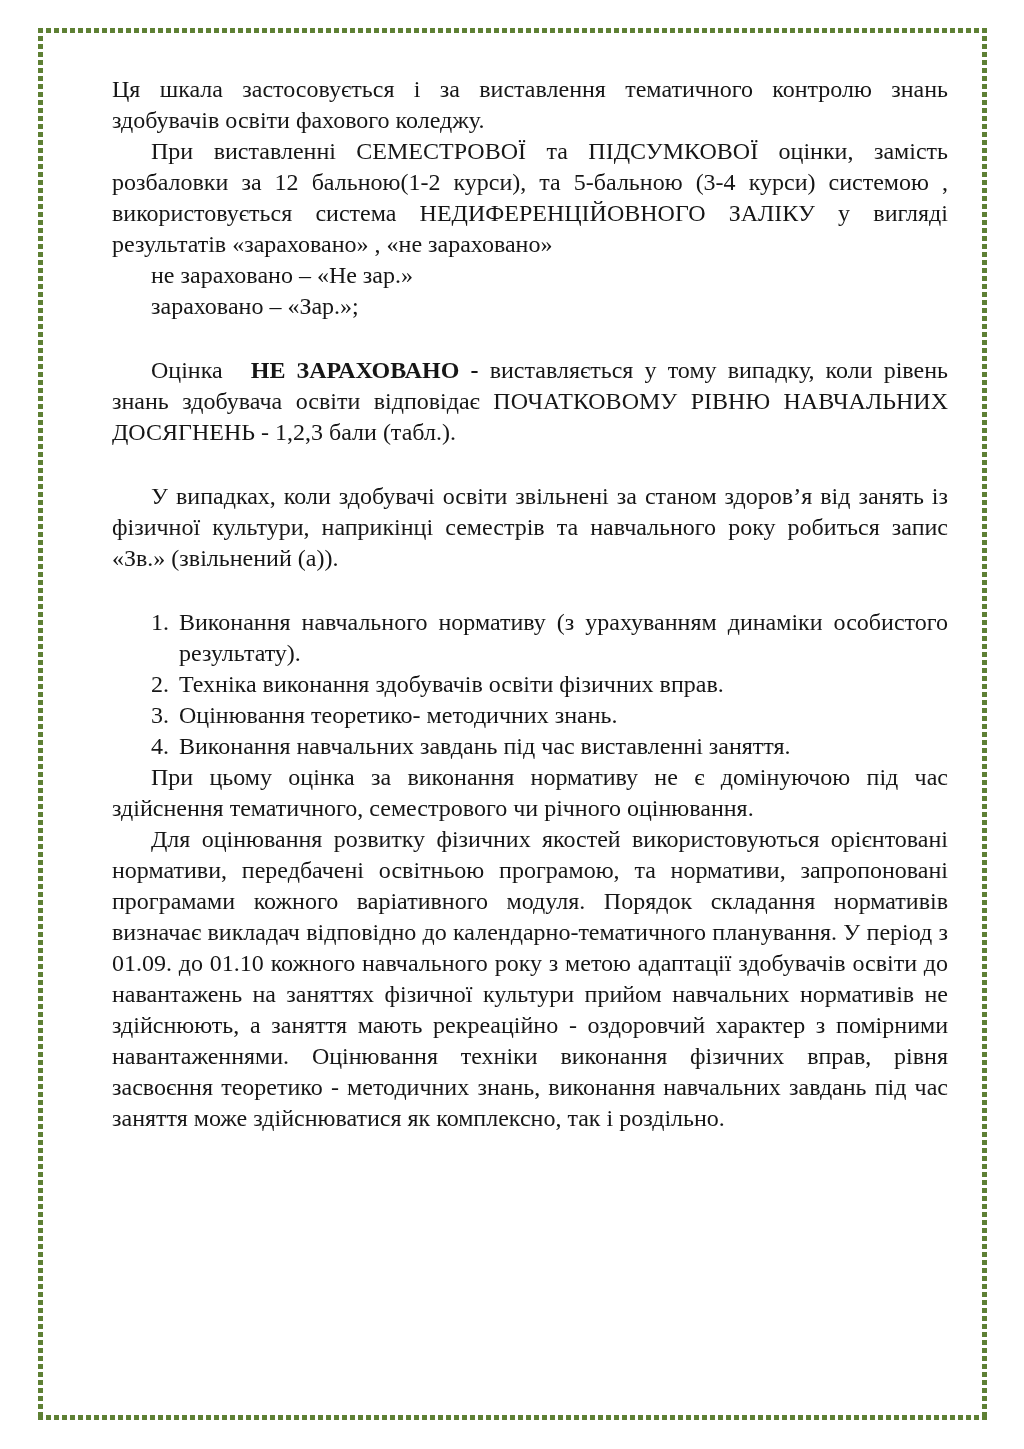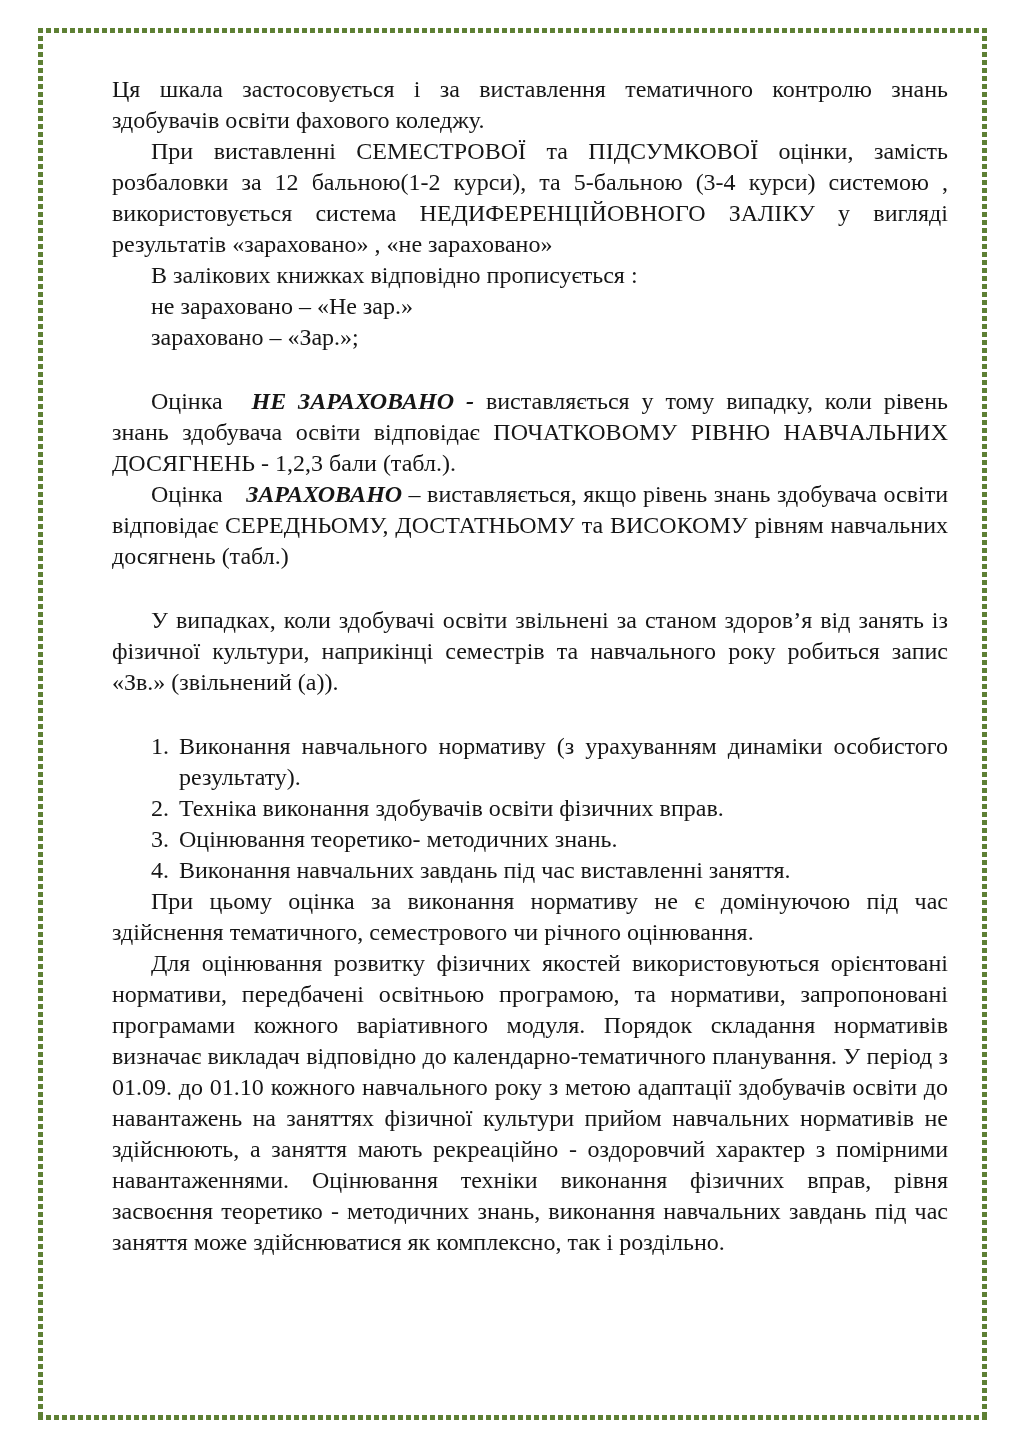--- a/index.html
+++ b/index.html
@@ -39,40 +39,38 @@
     font-size:24px;line-height:31px;
     text-align:justify;
   }
   .para{margin:0;}
   .para.indent{text-indent:39px;}
   .spacer{height:33px;}
   .list-item{display:flex;margin-left:39px;}
   .num{flex:0 0 28px;width:28px;}
   .li-text{flex:1;text-align:justify;}
   .b{font-weight:bold;}
-  .i{font-style:italic;margin-left:17px;}
+  .i{margin-left:17px;}
 </style>
 </head>
 <body>
 
 <div class="page">
   <div class="frame">
     <div class="edge top"></div>
     <div class="edge bottom"></div>
     <div class="edge left"></div>
     <div class="edge right"></div>
     <div class="content">
         <p class="para"><span>Ця шкала застосовується і за виставлення тематичного контролю знань здобувачів освіти фахового коледжу.</span></p>
         <p class="para indent"><span>При виставленні СЕМЕСТРОВОЇ та ПІДСУМКОВОЇ оцінки, замість розбаловки за 12 бальною(1-2 курси), та 5-бальною (3-4 курси) системою , використовується система НЕДИФЕРЕНЦІЙОВНОГО ЗАЛІКУ у вигляді результатів «зараховано» , «не зараховано»</span></p>
-        <p class="para indent"><span>В залікових книжках відповідно прописується :</span></p>
         <p class="para indent"><span>не зараховано – «Не зар.»</span></p>
         <p class="para indent"><span>зараховано – «Зар.»;</span></p>
         <div class="spacer"></div>
         <p class="para indent"><span>Оцінка </span><span class="b i">НЕ ЗАРАХОВАНО -</span><span> виставляється у тому випадку, коли рівень знань здобувача освіти відповідає ПОЧАТКОВОМУ РІВНЮ НАВЧАЛЬНИХ ДОСЯГНЕНЬ - 1,2,3 бали (табл.).</span></p>
-        <p class="para indent"><span>Оцінка </span><span class="b i">ЗАРАХОВАНО</span><span> – виставляється, якщо рівень знань здобувача освіти відповідає СЕРЕДНЬОМУ, ДОСТАТНЬОМУ та ВИСОКОМУ рівням навчальних досягнень (табл.)</span></p>
         <div class="spacer"></div>
         <p class="para indent"><span>У випадках, коли здобувачі освіти звільнені за станом здоров’я від занять із фізичної культури, наприкінці семестрів та навчального року робиться запис «Зв.» (звільнений (а)).</span></p>
         <div class="spacer"></div>
         <div class="list-item">
           <span class="num">1.</span>
           <div class="li-text"><span>Виконання навчального нормативу (з урахуванням динаміки особистого результату).</span></div>
         </div>
         <div class="list-item">
           <span class="num">2.</span>
           <div class="li-text"><span>Техніка виконання здобувачів освіти фізичних вправ.</span></div>

